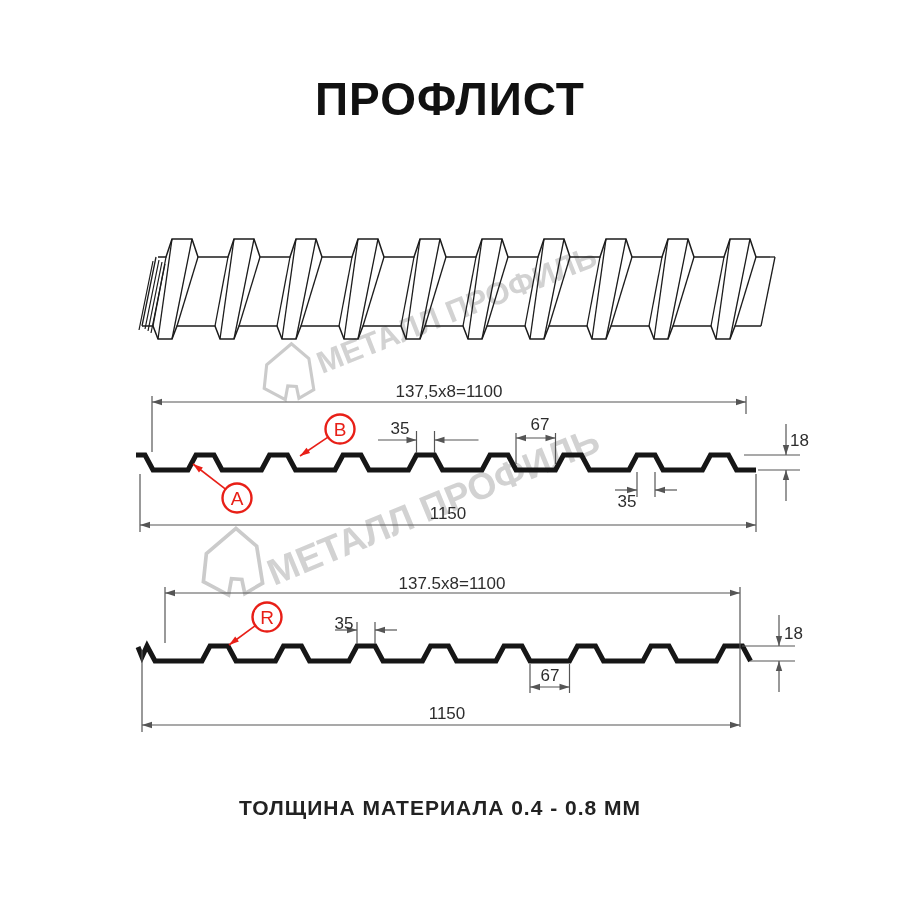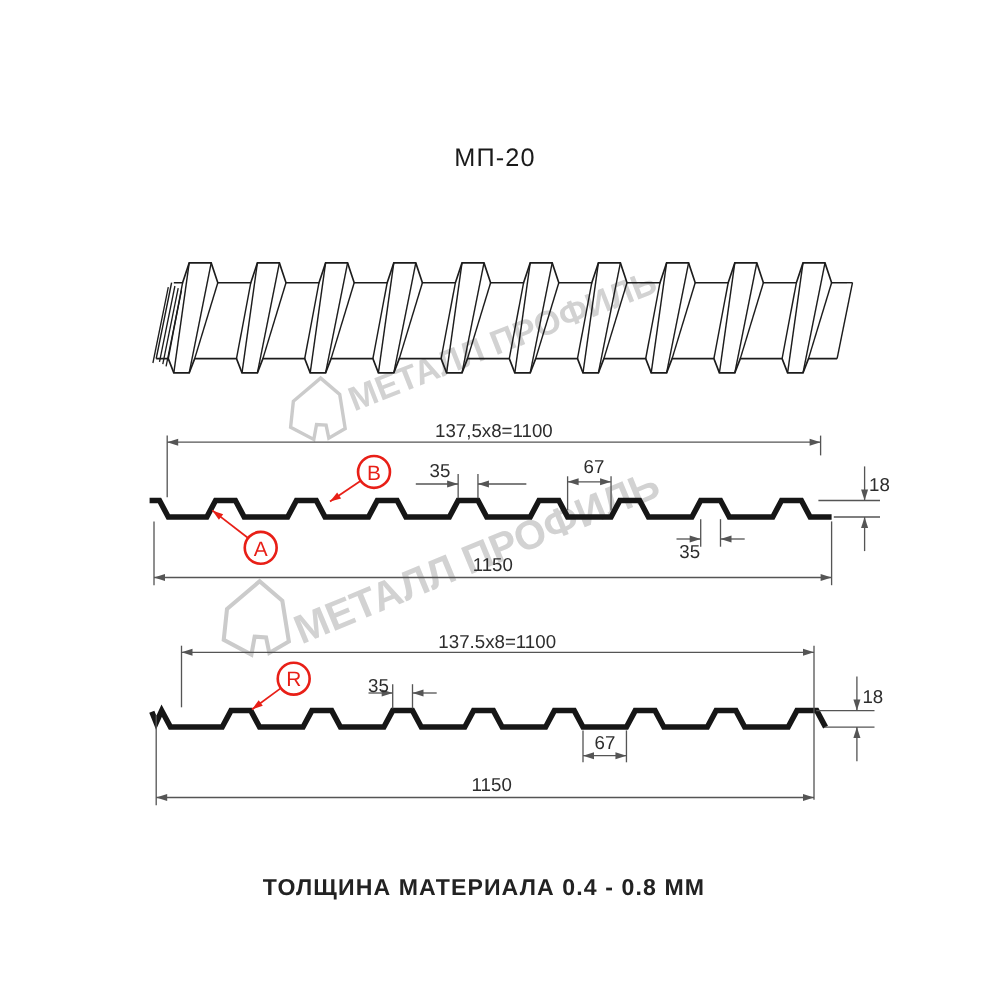--- a/index.html
+++ b/index.html
@@ -13,21 +13,21 @@
          font-size:21px;font-weight:600;letter-spacing:1px;color:#222;}
   svg{position:absolute;left:0;top:0;}
   text.dim{font-family:"Liberation Sans",sans-serif;font-size:17px;fill:#2d2d2d;}
   text.red{font-family:"Liberation Sans",sans-serif;font-size:19px;}
   text.wm{font-family:"Liberation Sans",sans-serif;font-weight:bold;}
 </style>
 </head>
 <body>
 
 <div class="page">
-  <div class="subtitle">МП-20</div>
+  <div class="title">ПРОФЛИСТ</div>
 
   <svg width="900" height="900" viewBox="0 0 900 900">
 
     <g>
       <path d="M54,6 L14,40 L10,78 L44,96 L48,74 L62,75 L66,94 L90,80 L82,30 Z" transform="translate(258,340) scale(0.62)" fill="none" stroke="#cbcbcb" stroke-width="5"></path>
       <text class="wm" transform="translate(322,374) rotate(-21.5)" font-size="31" fill="#d2d2d2">МЕТАЛЛ ПРОФИЛЬ</text>
       <path d="M54,6 L14,40 L10,78 L44,96 L48,74 L62,75 L66,94 L90,80 L82,30 Z" transform="translate(196,524) scale(0.74)" fill="none" stroke="#cbcbcb" stroke-width="5"></path>
       <text class="wm" transform="translate(274,586) rotate(-22.5)" font-size="37" fill="#d2d2d2">МЕТАЛЛ ПРОФИЛЬ</text>
     </g>
 

